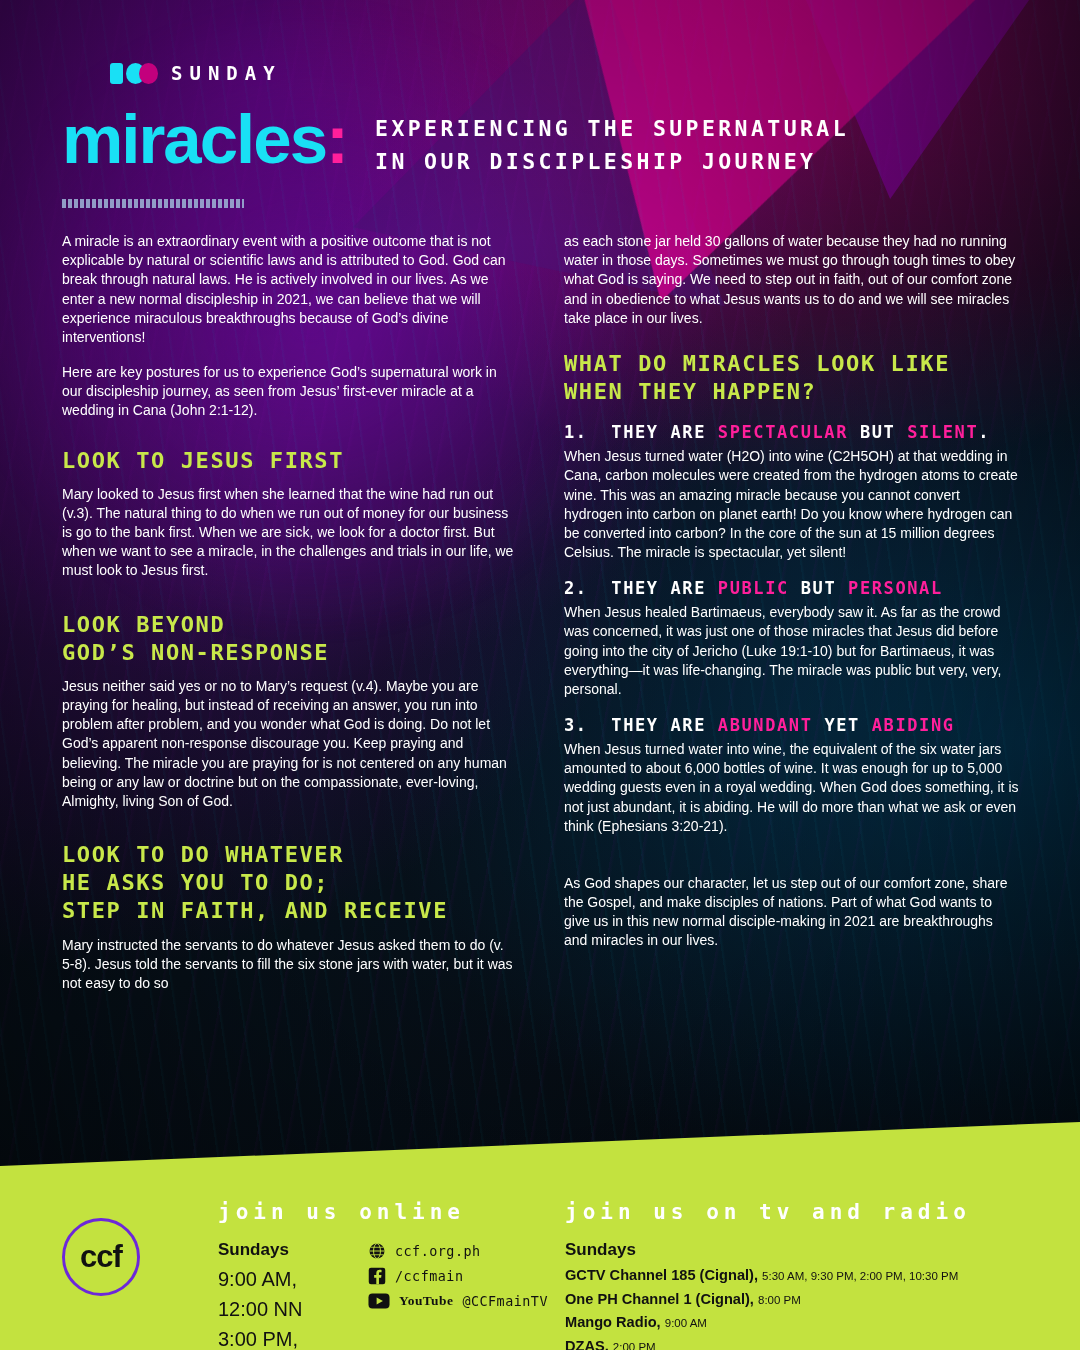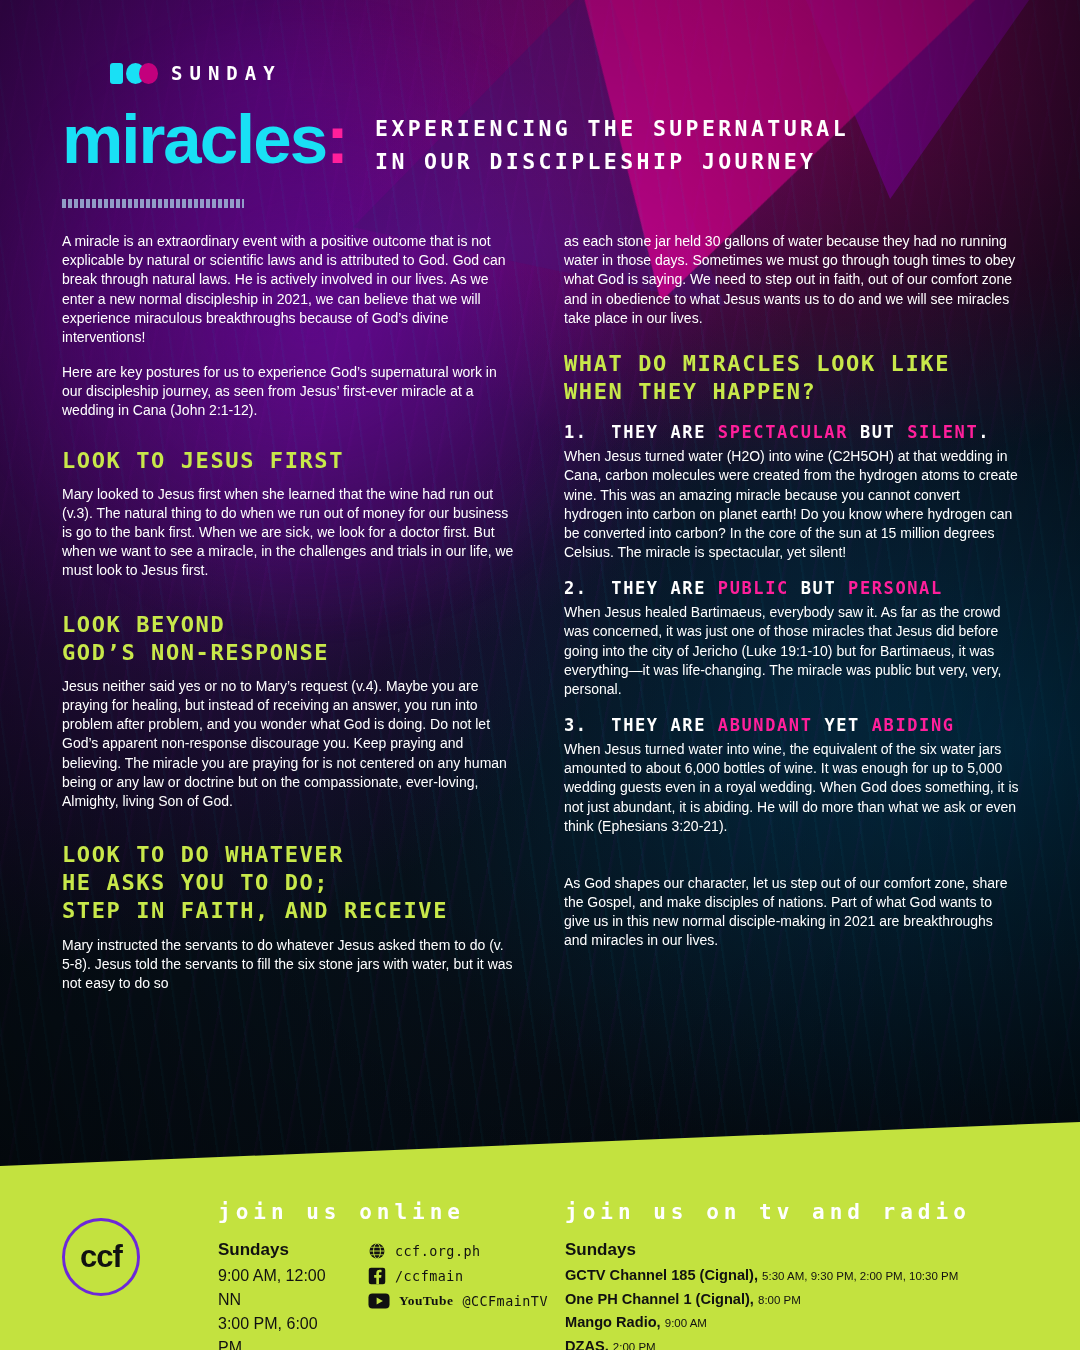--- a/index.html
+++ b/index.html
@@ -143,21 +143,21 @@
     font-family: "Liberation Sans", sans-serif; font-weight: 700;
     font-size: 31px; color: #111; letter-spacing: -1px;
   }
   .fcol-online { position: absolute; left: 218px; top: 78px; width: 330px; }
   .fcol-tv { position: absolute; left: 565px; top: 78px; width: 470px; }
   .fhead {
     font-family: "DejaVu Sans Mono", monospace; font-weight: 700;
     color: #ffffff; font-size: 21px; letter-spacing: 5px; margin-bottom: 16px;
   }
   .fsub { font-size: 17px; font-weight: 700; color: #111; margin-bottom: 4px; }
-  .ftime { font-size: 16px; color: #111; line-height: 1.5; }
+  .ftime { font-size: 20px; color: #111; line-height: 1.5; }
   .online-flex { display: flex; gap: 42px; }
   .social { margin-top: 2px; }
   .social-row { display: flex; align-items: center; gap: 9px; margin-bottom: 7px; }
   .sicon { width: 18px; height: 18px; display: block; }
   .social-txt { font-size: 13.4px; color: #111; font-family: "DejaVu Sans Mono", monospace; letter-spacing: .5px; }
   .tv-line { font-size: 14.6px; color: #111; line-height: 1.62; }
   .tv-line b { font-weight: 700; }
   .sm { font-size: 11.5px; }
 </style>
 </head>

